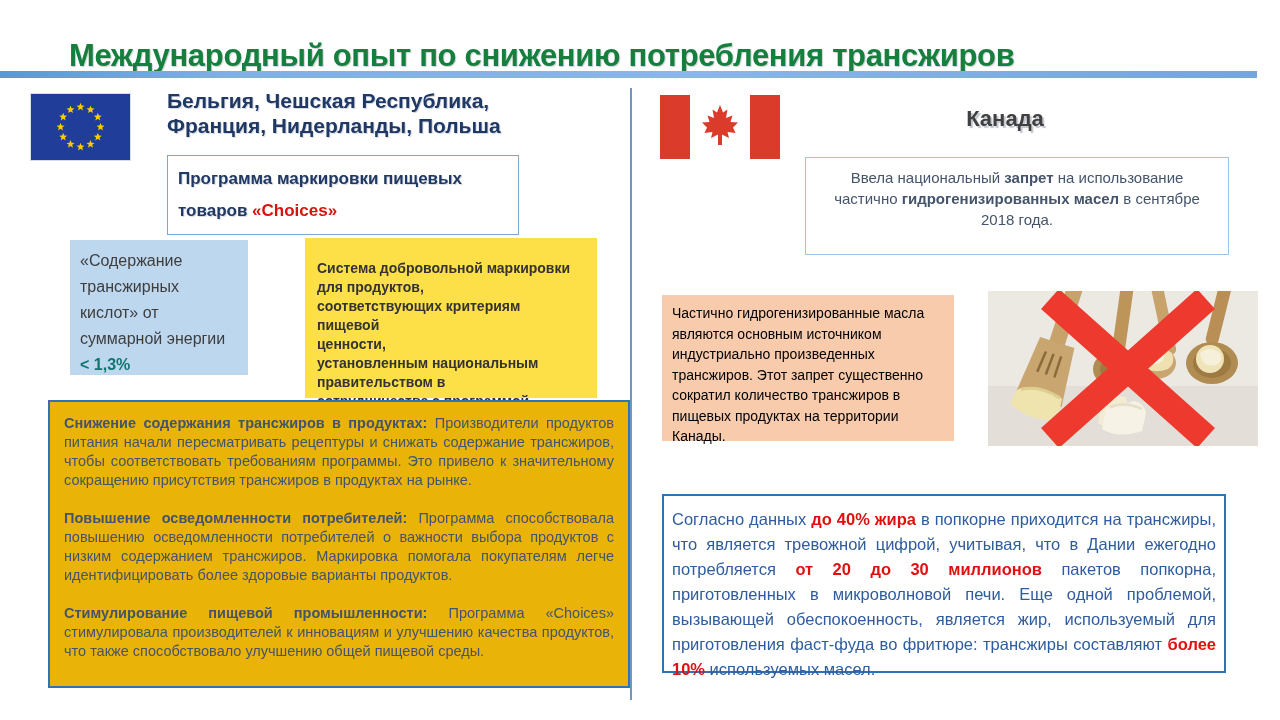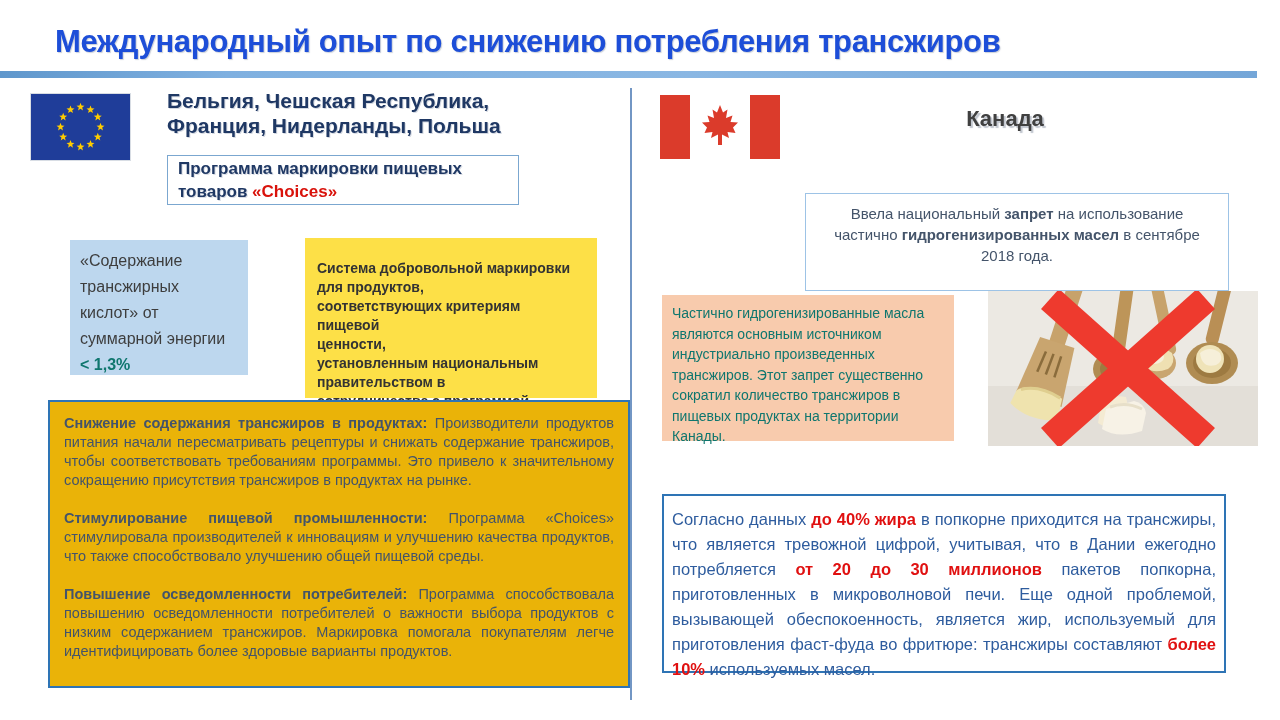--- a/index.html
+++ b/index.html
@@ -1,36 +1,36 @@
 <!DOCTYPE html>
 <html lang="ru"><head>
 <meta charset="utf-8">
 <style>
   html,body{margin:0;padding:0;background:#fff;}
   .slide{position:relative;width:1280px;height:720px;background:#ffffff;overflow:hidden;
          font-family:"Liberation Sans","DejaVu Sans",sans-serif;}
 
   
-  .page-title{position:absolute;left:55px;top:24px;width:1175px;margin:0;
-    font-size:31px;font-weight:bold;letter-spacing:-.3px;color:#1d4ed8;
+  .page-title{position:absolute;left:55px;top:24px;width:1175px;margin:14px;
+    font-size:31px;font-weight:bold;letter-spacing:-.3px;color:#15803d;
     text-shadow:1px 1px 1px rgba(150,160,175,.5);white-space:nowrap;}
   .title-rule{position:absolute;left:0;top:71px;width:1257px;height:7px;
     background:linear-gradient(90deg,#5f97cc 0%,#7fb0e0 18%,#8ab7e3 55%,#74a6d8 100%);}
 
   
   .divider{position:absolute;left:630px;top:88px;width:2px;height:612px;background:#7296C4;}
 
   
   .eu-flag{position:absolute;left:31px;top:94px;width:99px;height:66px;box-shadow:0 0 0 1px #d8dde4;}
   .countries{position:absolute;left:167px;top:88px;width:382px;
     font-size:21px;font-weight:bold;color:#1F3864;line-height:25px;
     text-shadow:1px 1px 0 rgba(160,170,190,.45);}
   .program-box{position:absolute;left:167px;top:155px;width:330px;min-height:40px;
-    border:1px solid #7BA7D0;background:#fff;padding:1px 10px;
-    font-size:17px;font-weight:bold;line-height:23px;color:#1F3864;
+    border:1px solid #7BA7D0;background:#fff;padding:7px 10px;
+    font-size:17px;font-weight:bold;line-height:32px;color:#1F3864;
     text-shadow:1px 1px 0 rgba(160,170,190,.4);}
   .program-box .accent{color:#D9120B;text-shadow:none;}
   .threshold-box{position:absolute;left:70px;top:240px;width:158px;height:119px;
     background:#BDD7EE;padding:8px 10px;
     font-size:16px;line-height:26px;color:#3d3d3d;}
   .threshold-box .accent{color:#0f766e;font-weight:bold;}
   .criteria-box{position:absolute;left:305px;top:238px;width:268px;height:118px;
     background:#fde047;padding:21px 12px;
     font-size:14px;line-height:19px;color:#333;white-space:pre-line;font-weight:bold;}
   .outcomes-box{position:absolute;left:48px;top:400px;width:550px;height:260px;
@@ -39,25 +39,25 @@
   .outcomes-box p{margin:0 0 19px 0;}
   .outcomes-box p:last-child{margin-bottom:0;}
   .outcomes-box .lead{font-weight:bold;}
 
   
   .canada-flag{position:absolute;left:660px;top:95px;width:120px;height:64px;}
   .canada-heading{position:absolute;left:900px;top:106px;width:210px;margin:0;text-align:center;
     font-size:22px;font-weight:bold;color:#404040;text-shadow:2px 2px 1px rgba(140,150,165,.55);}
   .ban-box{position:absolute;left:805px;top:157px;width:394px;min-height:78px;
     border:1px solid #9DC3E6;background:#fff;padding:9px 14px;text-align:center;
-    font-size:15px;line-height:21px;color:#44546A;margin-top:36px;}
+    font-size:15px;line-height:21px;color:#44546A;}
   .ban-box .b{font-weight:bold;}
   .impact-box{position:absolute;left:662px;top:295px;width:272px;height:130px;
     background:#F8CBAD;padding:8px 10px;
-    font-size:14px;line-height:20.5px;color:#0f766e;}
+    font-size:14px;line-height:20.5px;color:#000000;}
   .photo{position:absolute;left:988px;top:291px;width:270px;height:155px;}
   .popcorn-box{position:absolute;left:662px;top:494px;width:544px;height:153px;
     border:2px solid #2E74B5;background:#fff;padding:11px 8px;
     font-size:16.5px;line-height:25px;color:#2E5C9E;text-align:justify;}
   .popcorn-box .red{color:#E01010;font-weight:bold;}
 </style>
 </head>
 <body>
 
 <div class="slide">
@@ -101,22 +101,22 @@
   <div class="criteria-box">Система добровольной маркировки
 для продуктов,
 соответствующих критериям пищевой
 ценности,
 установленным национальным
 правительством в
 сотрудничестве с программой ‘Choices’</div>
 
   <div class="outcomes-box">
     <p><span class="lead">Снижение содержания трансжиров  в продуктах:</span><span> Производители продуктов питания начали пересматривать рецептуры и снижать содержание трансжиров, чтобы соответствовать требованиям программы. Это привело к значительному сокращению присутствия трансжиров в продуктах на рынке.</span></p>
+    <p><span class="lead">Повышение осведомленности потребителей:</span><span> Программа способствовала повышению осведомленности потребителей о важности выбора продуктов с низким содержанием трансжиров. Маркировка помогала покупателям легче идентифицировать более здоровые варианты продуктов.</span></p>
     <p><span class="lead">Стимулирование пищевой промышленности:</span><span> Программа «Choices» стимулировала производителей к инновациям и улучшению качества продуктов, что также способствовало улучшению общей пищевой среды.</span></p>
-    <p><span class="lead">Повышение осведомленности потребителей:</span><span> Программа способствовала повышению осведомленности потребителей о важности выбора продуктов с низким содержанием трансжиров. Маркировка помогала покупателям легче идентифицировать более здоровые варианты продуктов.</span></p>
   </div>
 
   <div class="canada-flag">
     <svg width="120" height="64" viewBox="0 0 120 64" xmlns="http://www.w3.org/2000/svg">
       <rect width="120" height="64" fill="#ffffff"></rect>
       <rect x="0" width="30" height="64" fill="#DB3B2B"></rect>
       <rect x="90" width="30" height="64" fill="#DB3B2B"></rect>
       <polygon fill="#DB3B2B" transform="translate(60,31)" points="0,-21 3,-13.5 7.5,-16.5 6,-8 12.5,-10.5 10.5,-4 18,-3.5 13,1.5 15.5,7 7.5,6 9,12 2,8.5 2,19 -2,19 -2,8.5 -9,12 -7.5,6 -15.5,7 -13,1.5 -18,-3.5 -10.5,-4 -12.5,-10.5 -6,-8 -7.5,-16.5 -3,-13.5"></polygon>
     </svg>
   </div>

